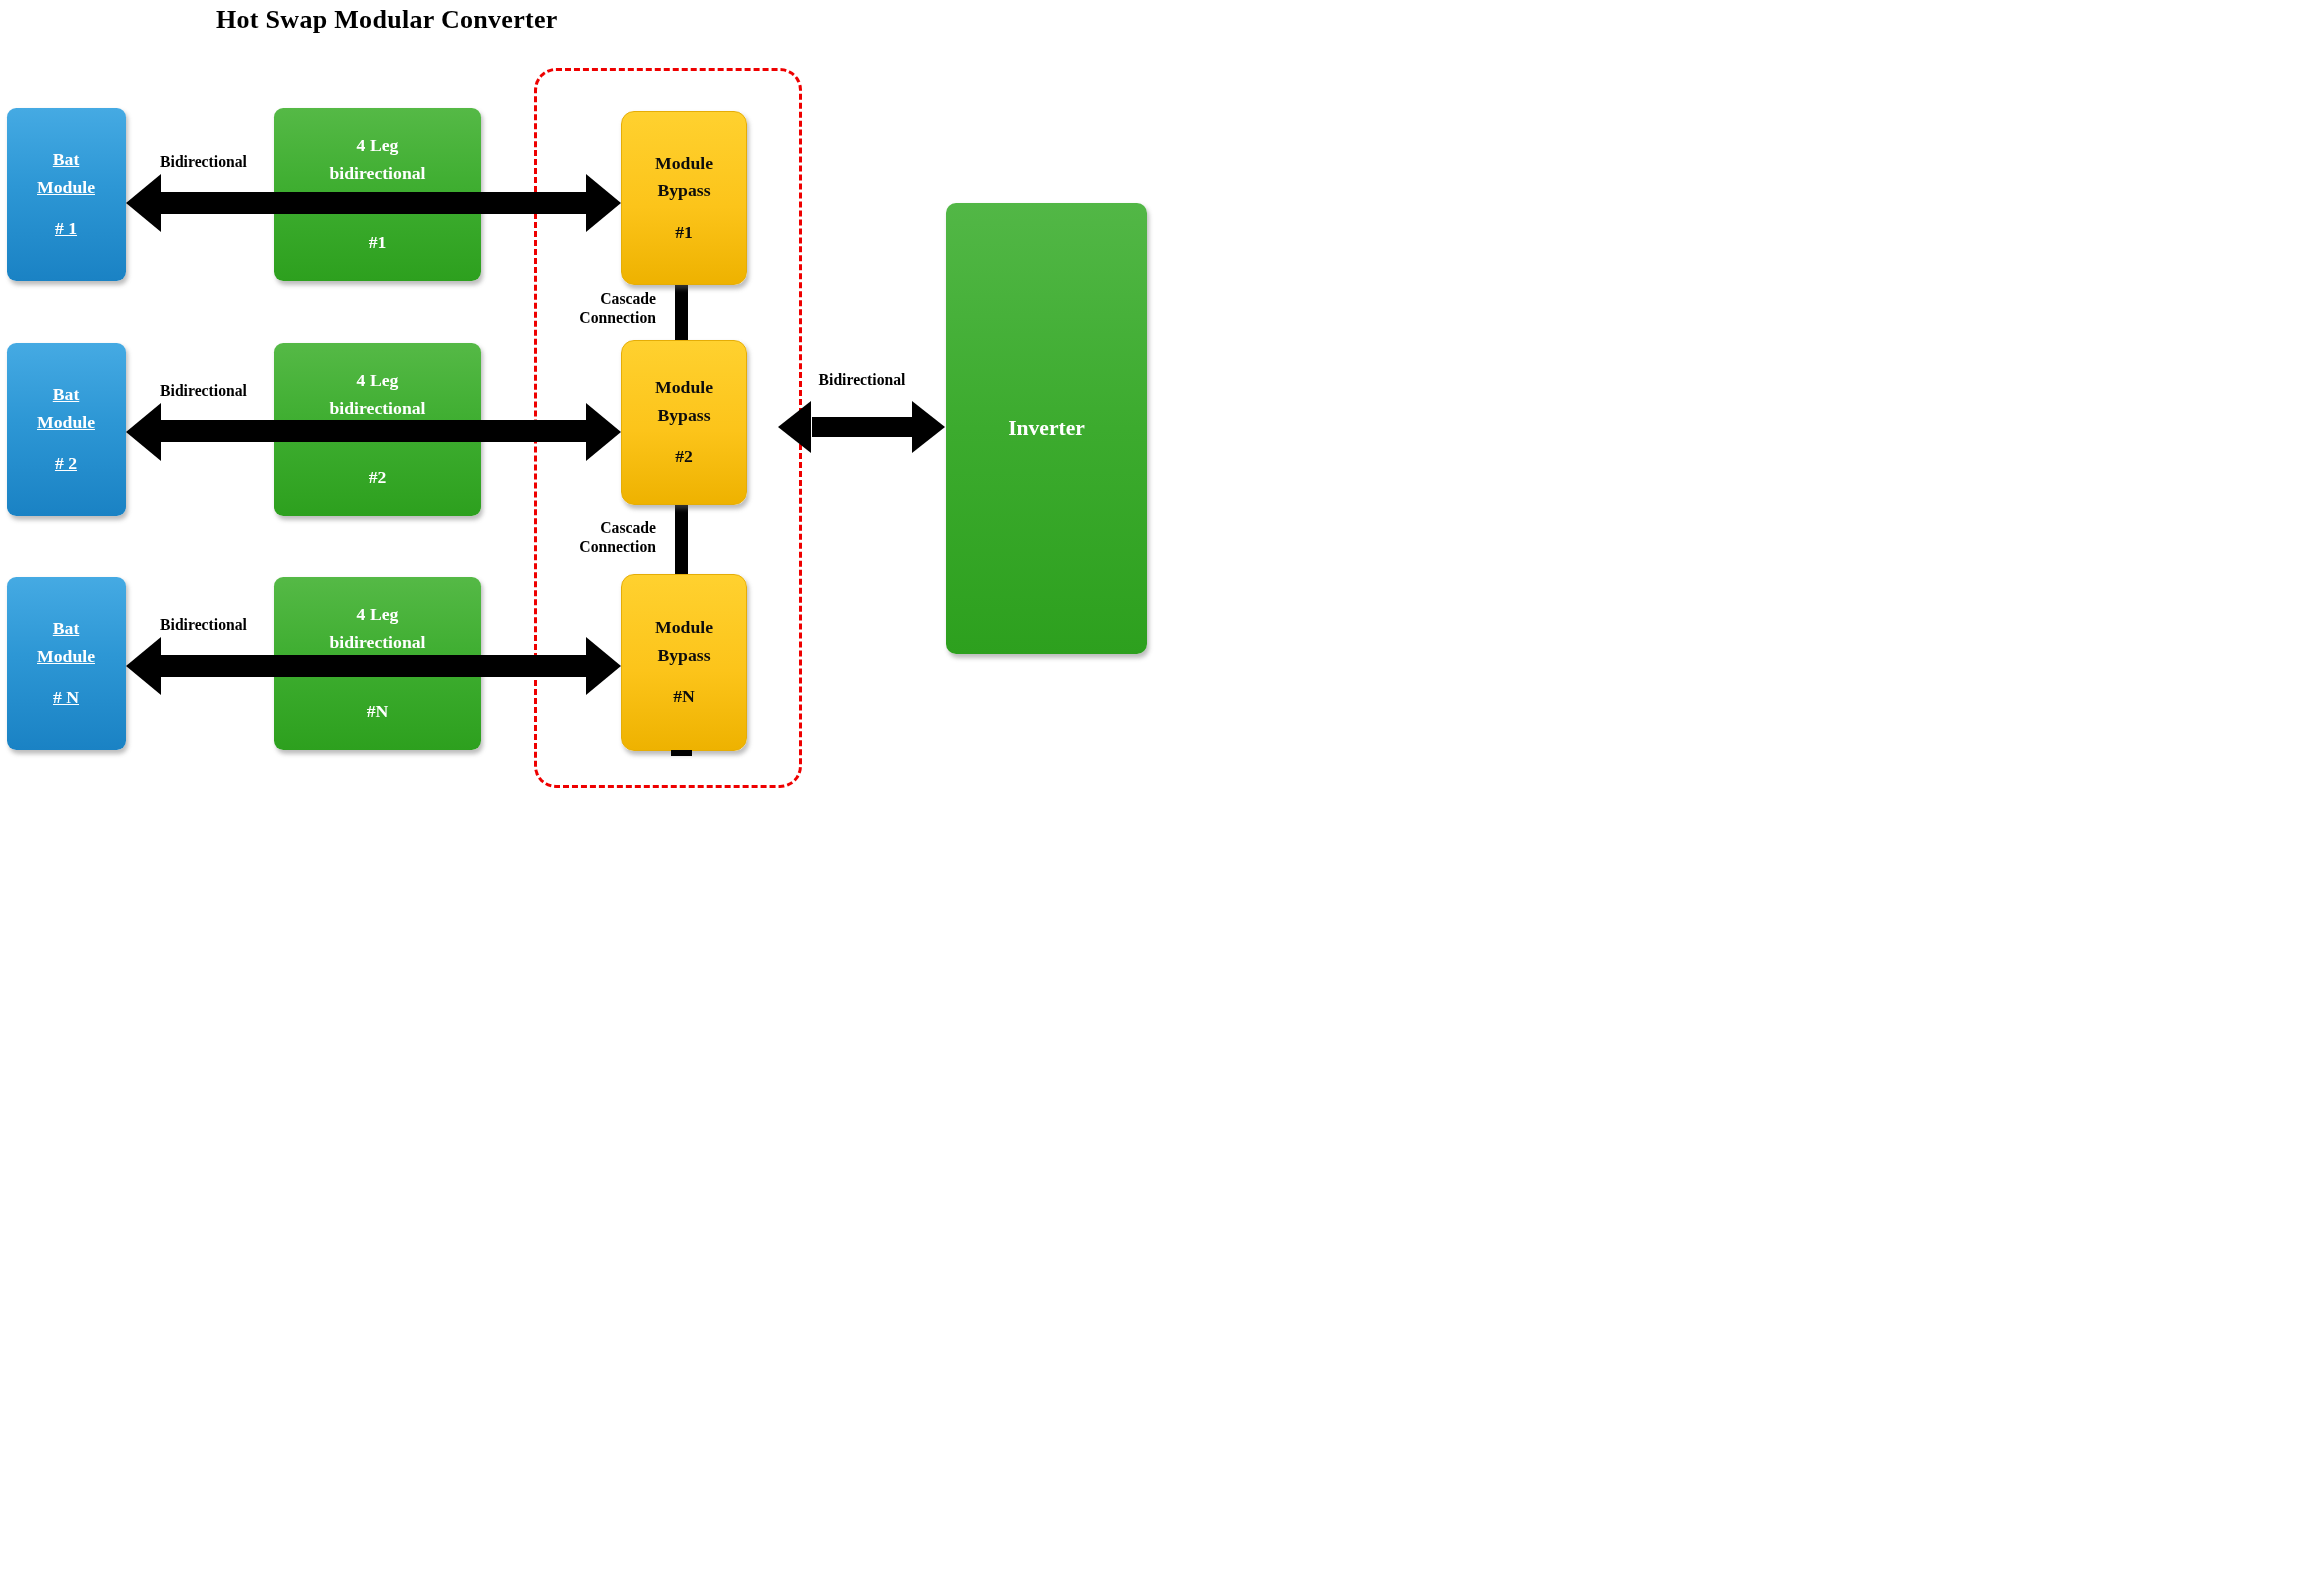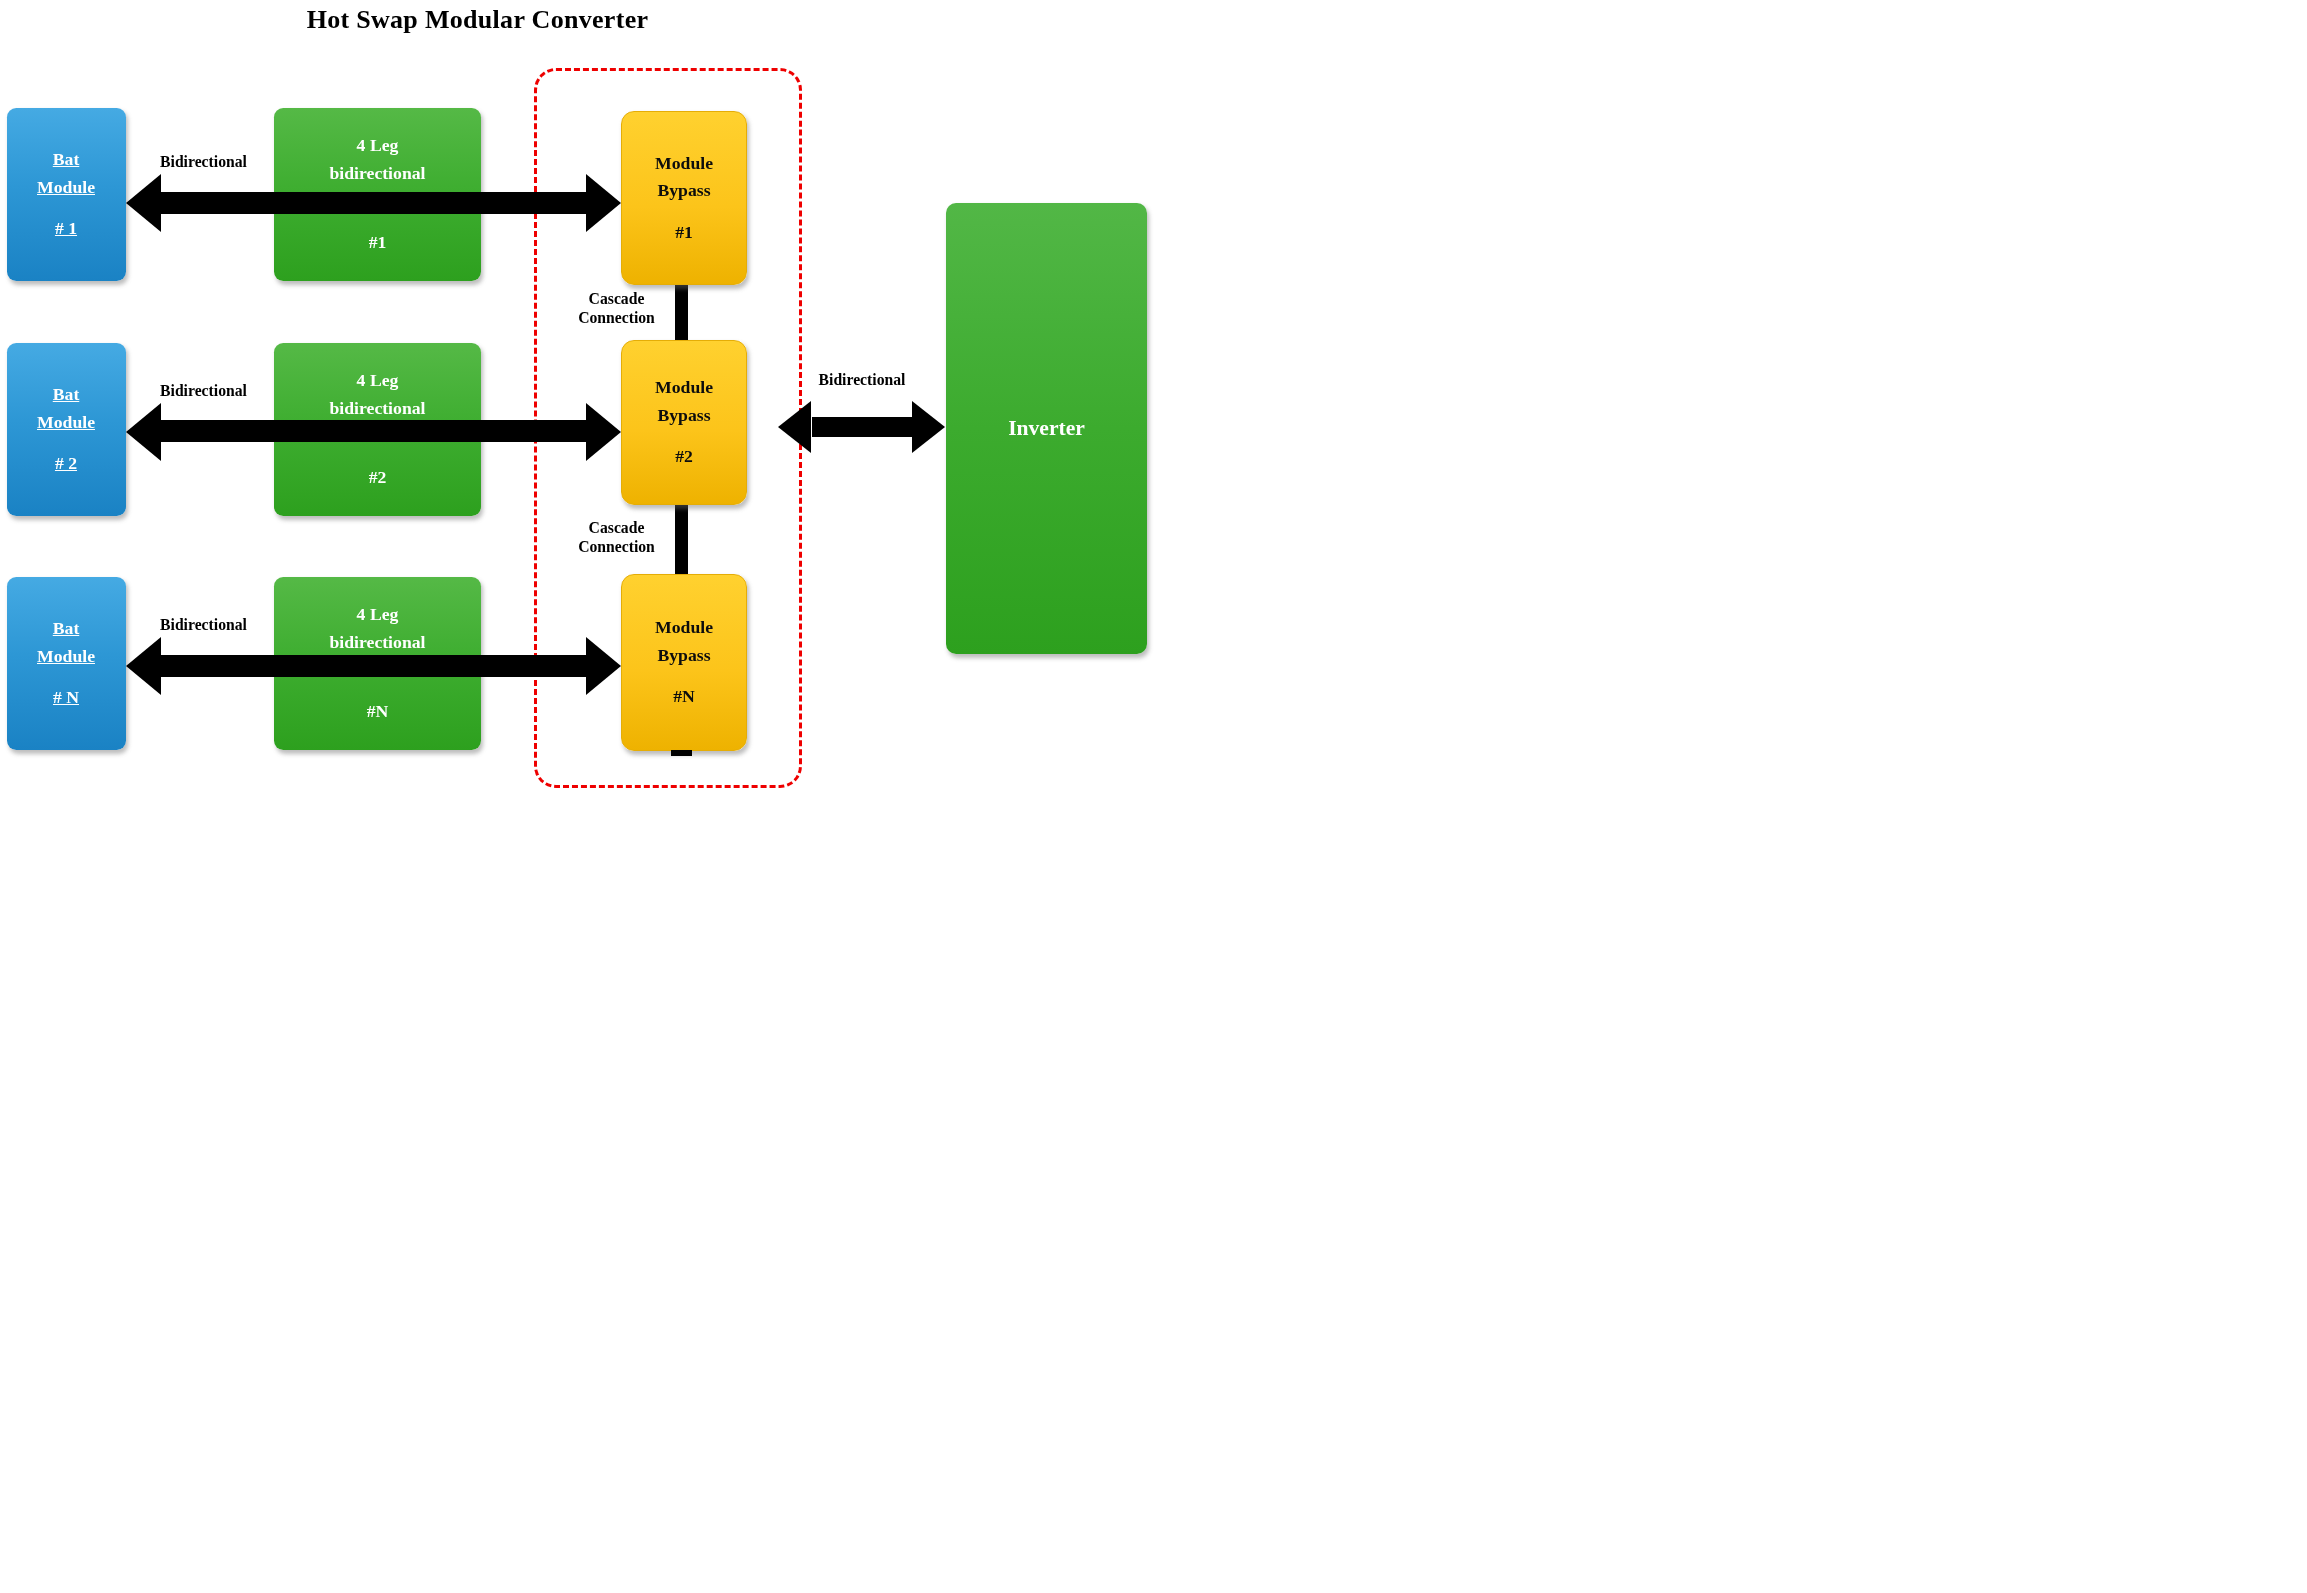--- a/index.html
+++ b/index.html
@@ -6,21 +6,21 @@
   .canvas{
     position:relative;
     width:1154px;height:796px;
     background:#ffffff;
     font-family:"Liberation Serif","DejaVu Serif",serif;
     font-weight:bold;
     overflow:hidden;
   }
   .title{
     position:absolute;left:216px;top:5.2px;width:523px;
-    text-align:center;font-size:26px;color:#000;
+    text-align:left;font-size:26px;color:#000;
     letter-spacing:0.3px;
   }
   
   .box{
     position:absolute;display:flex;flex-direction:column;
     align-items:center;justify-content:center;
     text-align:center;z-index:2;
     box-shadow:2px 3.9px 4.6px rgba(110,110,110,.45);
   }
   .box .line{display:block;font-size:17.7px;line-height:27.5px;}
@@ -60,21 +60,21 @@
   .head.sm-left{border-top:26px solid transparent;border-bottom:26px solid transparent;border-right:33px solid #000;}
   .head.sm-right{border-top:26px solid transparent;border-bottom:26px solid transparent;border-left:33px solid #000;}
   .lbl{
     position:absolute;text-align:center;font-size:15.7px;line-height:19px;
     color:#000;z-index:4;
   }
   .bidi-lbl{left:126px;width:155px;}
   
   .vbar{position:absolute;left:675px;width:13px;background:#000;z-index:1;}
   .stub{position:absolute;left:671px;width:21px;height:5.9px;background:#000;z-index:3;}
-  .cascade-lbl{left:551px;width:131px;z-index:4;}
+  .cascade-lbl{left:525px;width:131px;z-index:4;text-align:right;}
   .dashed{
     position:absolute;left:534px;top:68px;width:262px;height:714px;
     border:3.3px dashed #ee0000;border-radius:22px;z-index:1;
     background:transparent;
   }
 </style>
 </head>
 <body>
 
 <div class="canvas">

